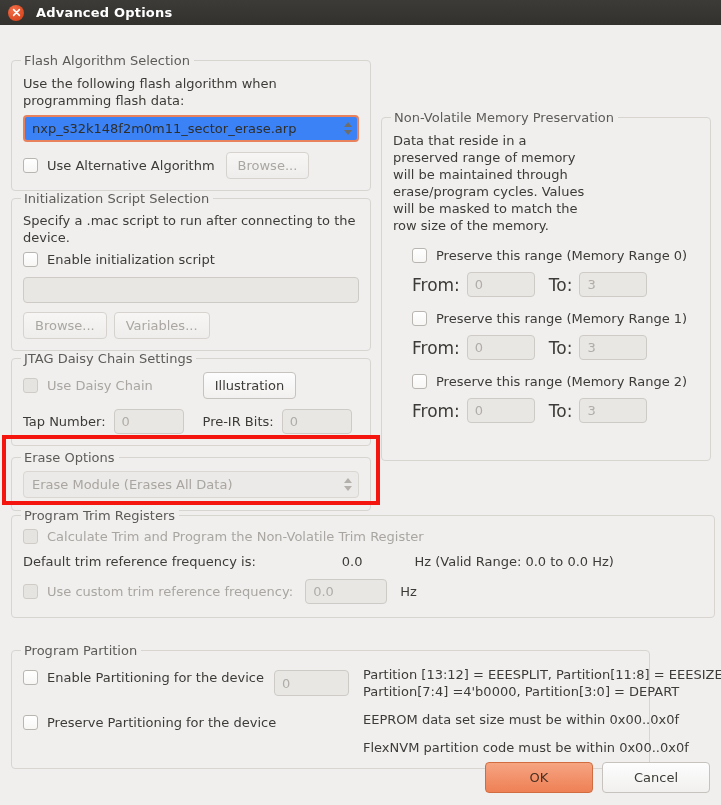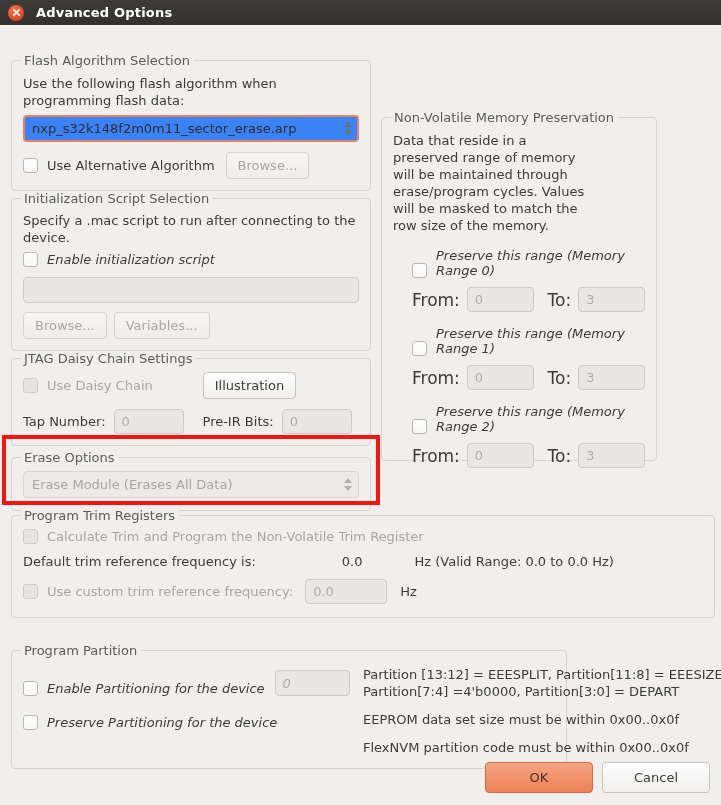--- a/index.html
+++ b/index.html
@@ -42,21 +42,21 @@
 
   
   .dialog-body {
     position: relative;
     width: 721px;
     height: 780px;
     background: #f0efee;
   }
 
   .col-left  { position: absolute; left: 11px;  top: 35px; width: 360px; }
-  .col-right { position: absolute; left: 381px; top: 92px; width: 276px; }
+  .col-right { position: absolute; left: 381px; top: 92px; width: 330px; }
 
   
   .group {
     border: 1px solid #d8d5d1;
     border-radius: 4px;
     position: relative;
     background: transparent;
     margin-bottom: 7px;
   }
   .group > .legend {
@@ -110,21 +110,21 @@
     align-items: center; justify-content: center;
     gap: 3px;
   }
   .spin .tri { width: 0; height: 0; }
   .spin .up { border-left: 4px solid transparent; border-right: 4px solid transparent; border-bottom: 5px solid #706e6a; }
   .spin .dn { border-left: 4px solid transparent; border-right: 4px solid transparent; border-top: 5px solid #706e6a; }
   .combo.disabled .spin .up { border-bottom-color: #b4b1ac; }
   .combo.disabled .spin .dn { border-top-color: #b4b1ac; }
 
   
-  .row { display: flex; align-items: flex-end; font-style: italic; }
+  .row { display: flex; align-items: flex-start; }
   .cb {
     width: 15px; height: 15px;
     border: 1px solid #b9b6b1;
     border-radius: 3px;
     background: linear-gradient(to bottom, #ffffff 0%, #f7f6f5 100%);
     flex: 0 0 auto;
     cursor: pointer;
   }
   .cb.disabled {
     background: #e6e4e1;
@@ -199,21 +199,21 @@
   .ptr { position: absolute; left: 11px; top: 490px; width: 704px; }
   .ptr-row { display: flex; align-items: center; }
   .ptr-row.r2 { margin-top: 10px; }
   .ptr-row.r3 { margin-top: 10px; }
   .ptr-val { margin-left: 86px; }
   .ptr-hz  { margin-left: 52px; }
   .ptr-field { width: 82px; margin-left: 12px; }
   .ptr-hz2 { margin-left: 13px; }
 
   
-  .pp { position: absolute; left: 11px; top: 625px; width: 556px; }
+  .pp { position: absolute; left: 11px; top: 625px; width: 639px; }
   .pp-grid { display: flex; }
   .pp-left { width: 340px; flex: 0 0 auto; padding-top: 2px; }
   .pp-left .row { margin-top: 9px; }
   .pp-left .row:first-child { margin-top: 4px; }
   .pp-num { width: 75px; margin-left: 10px; height: 26px; }
   .pp-right { flex: 1 1 auto; padding-top: 2px; }
   .pp-right .line { line-height: 17px; font-size: 13px; white-space: nowrap; }
   .pp-right .blk { margin-bottom: 11px; }
 
   

